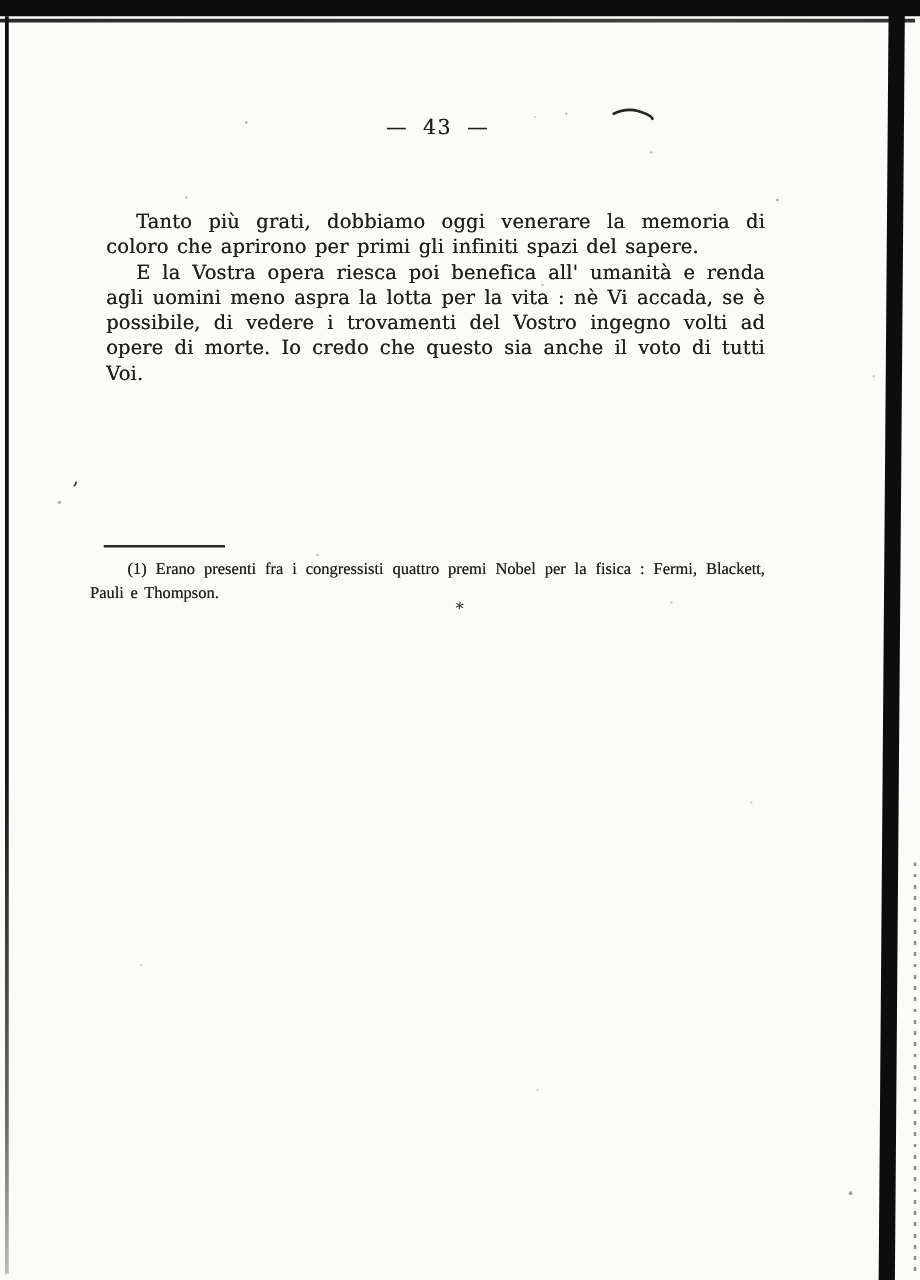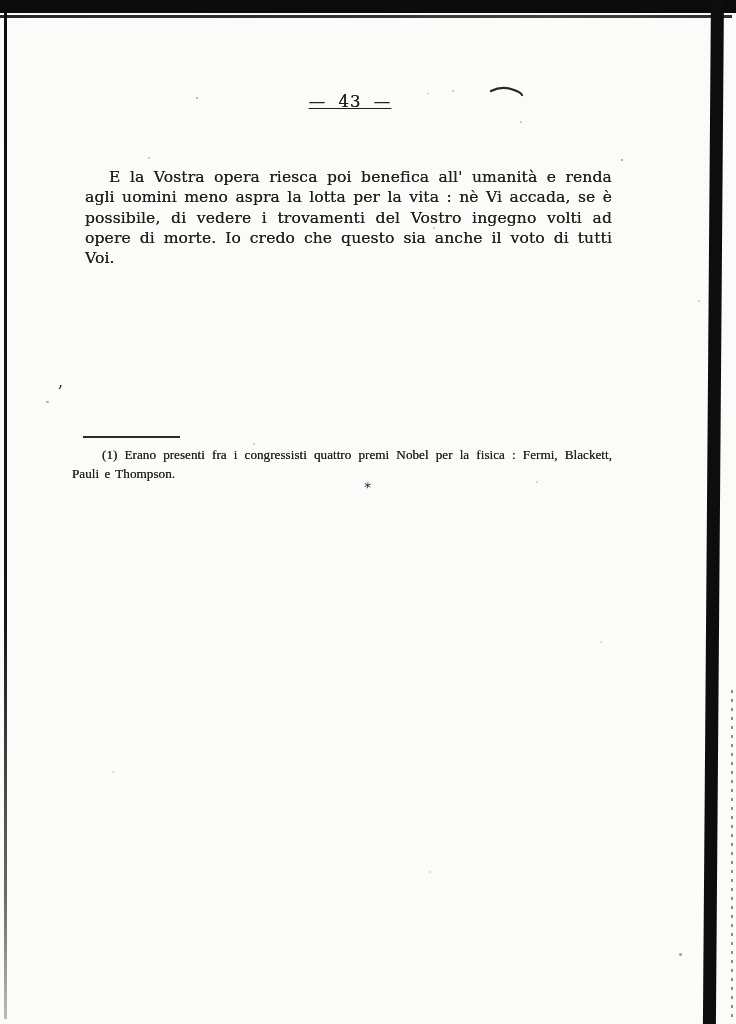--- a/index.html
+++ b/index.html
@@ -21,21 +21,20 @@
     background:repeating-linear-gradient(180deg,#333 0 3px,transparent 3px 9px);}
   .pen-mark{position:absolute;left:489px;top:84px;width:36px;height:16px;}
   .margin-comma{position:absolute;left:58px;top:372px;font-size:16px;color:#2a2a28;}
   .small-mark{position:absolute;left:364px;top:480px;font-size:13px;color:#222;transform:rotate(8deg);}
   .speck{position:absolute;background:#2b2b29;border-radius:50%;}
   
   .pagenum{
     position:absolute;left:0;top:92px;width:700px;text-align:center;
     font-size:16.5px;letter-spacing:1px;word-spacing:6px;
     text-shadow:0 0 .4px rgba(25,25,23,.8);
-    text-decoration:underline;
   }
   .body-text{
     position:absolute;left:85px;top:167px;width:527px;
     font-size:15.6px;line-height:20.3px;text-align:justify;
     word-spacing:1.6px;letter-spacing:.1px;
     text-shadow:0 0 .45px rgba(25,25,23,.85);
   }
   .para{margin:0;text-indent:24px;}
   .para.first{text-indent:0;}
   .para em{font-style:italic;}
@@ -57,20 +56,21 @@
   <div class="right-band"></div>
   <div class="right-dots"></div>
 
   <svg class="pen-mark" viewBox="0 0 36 16">
     <path d="M2,7 Q12,2 22,5 T33,11" fill="none" stroke="#262624" stroke-width="2.2" stroke-linecap="round"></path>
   </svg>
 
   <div class="pagenum">— 43 —</div>
 
   <div class="body-text">
+    <p class="para">Tanto più grati, dobbiamo oggi venerare la memoria di coloro che aprirono per primi gli infiniti spazi del sapere.</p>
     <p class="para">E la Vostra opera riesca poi benefica all' umanità e renda agli uomini meno aspra la lotta per la vita : nè Vi accada, se è possibile, di vedere i trovamenti del Vostro ingegno volti ad opere di morte. Io credo che questo sia anche il voto di tutti Voi.</p>
   </div>
 
   <div class="footnote-rule"></div>
   <div class="footnote">(1) Erano presenti fra i congressisti quattro premi Nobel per la fisica : Fermi, Blackett, Pauli e Thompson.</div>
 
   <div class="margin-comma">,</div>
   <div class="small-mark">*</div>
 
   <div class="speck" style="left:196px;top:97px;width:2px;height:2px;opacity:.4;"></div>

